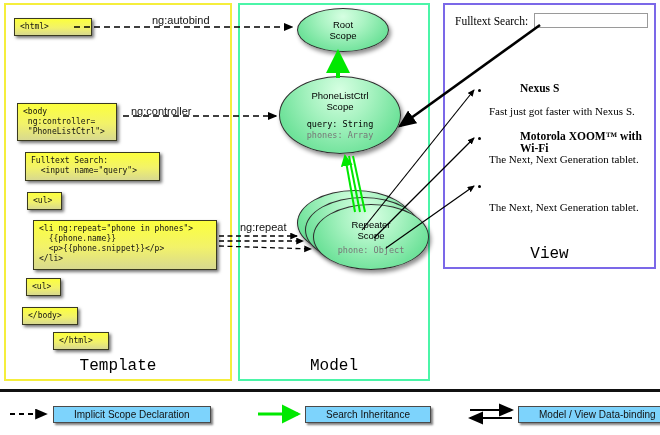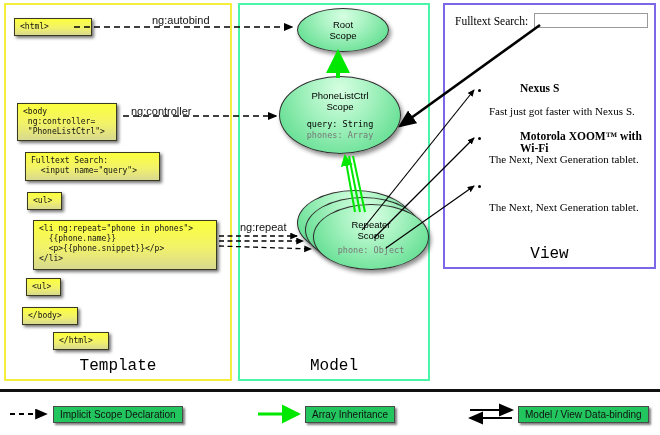--- a/index.html
+++ b/index.html
@@ -56,24 +56,24 @@
            background:#000;}
 
   
   .alabel{position:absolute;
           font-family:Liberation Sans, sans-serif;
           font-size:11px;color:#111;background:transparent;}
 
   
   #legend-rule{position:absolute;left:0;top:389px;width:660px;height:3px;
                background:#111;}
-  .lgbox{position:absolute;border:1.2px solid #4a4a4a;background:#22c55e;
+  .lgbox{position:absolute;border:1.2px solid #4a4a4a;background:#7dd3fc;
          box-shadow:1.5px 1.5px 2px rgba(0,0,0,.5);
          font-family:"Liberation Sans",sans-serif;font-size:10px;color:#111;
-         padding:2px 6px;box-sizing:border-box;white-space:nowrap;}
+         padding:2px 20px;box-sizing:border-box;white-space:nowrap;}
 
   svg.ov{position:absolute;left:0;top:0;width:660px;height:435px;
          pointer-events:none;}
 </style>
 </head>
 <body>
 
 <div id="root">
 
   <div class="panel" id="panel-template">
@@ -217,16 +217,16 @@
     <g>
       <line x1="258" y1="414" x2="298" y2="414" stroke="#00e800" stroke-width="3.2" marker-end="url(#lgG)"></line>
     </g>
     <g>
       <line x1="470" y1="410" x2="512" y2="410" stroke="#000" stroke-width="2.2" marker-end="url(#lgB)"></line>
       <line x1="512" y1="418" x2="470" y2="418" stroke="#000" stroke-width="2.2" marker-end="url(#lgB)"></line>
     </g>
   </svg>
 
   <div class="lgbox" style="left:53px;top:406px;">Implicit Scope Declaration</div>
-  <div class="lgbox" style="left:305px;top:406px;">Array Inheritance</div>
+  <div class="lgbox" style="left:305px;top:406px;">Search Inheritance</div>
   <div class="lgbox" style="left:518px;top:406px;">Model / View Data-binding</div>
 
 </div>
 
 </body></html>

